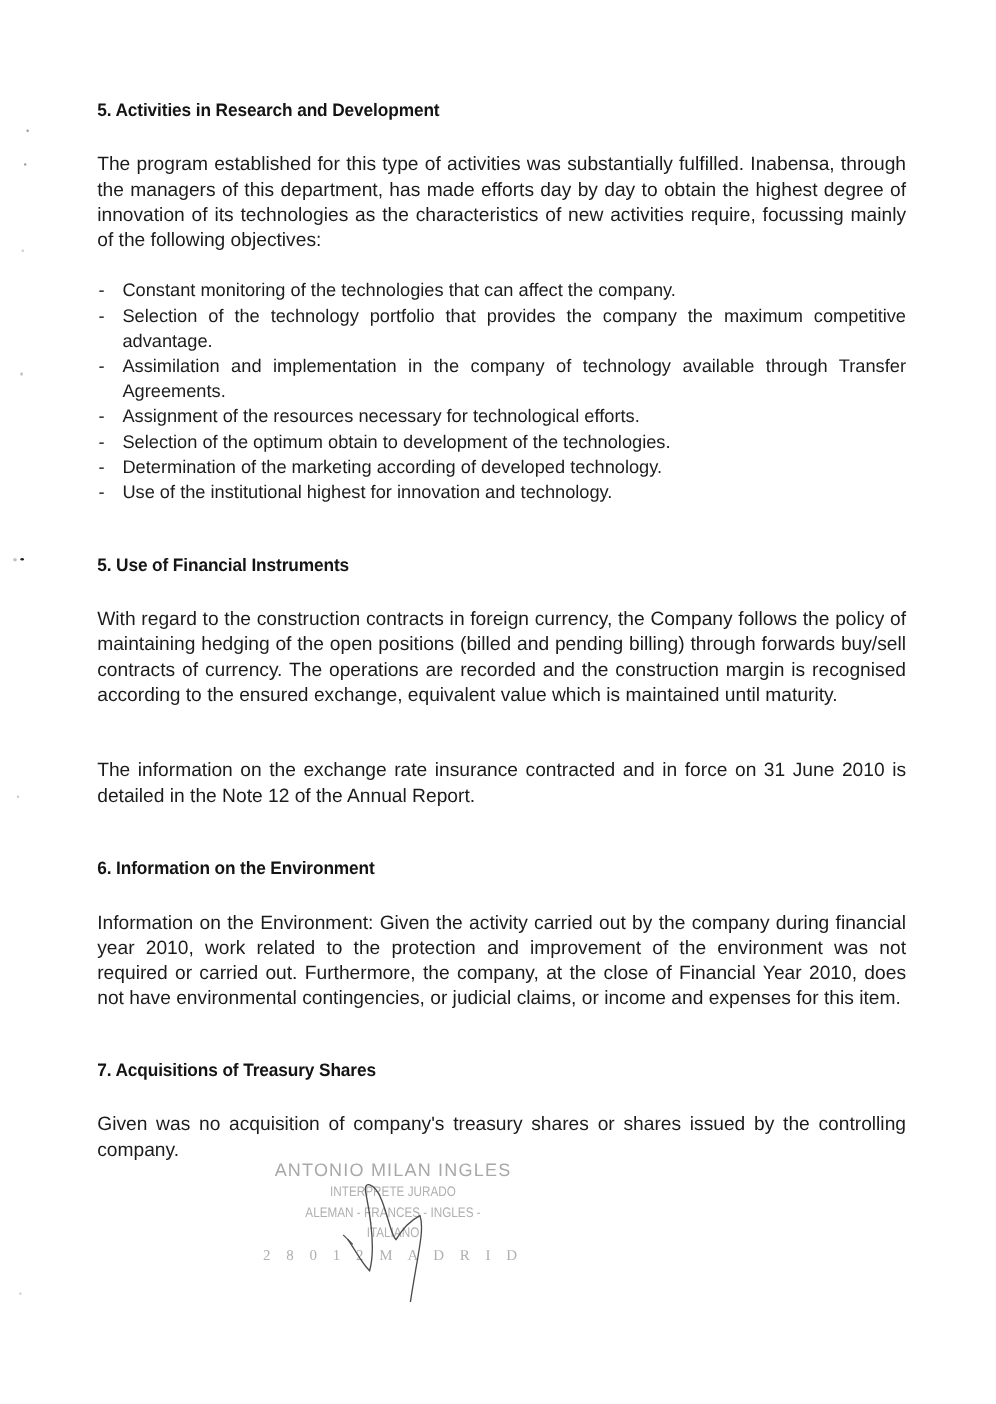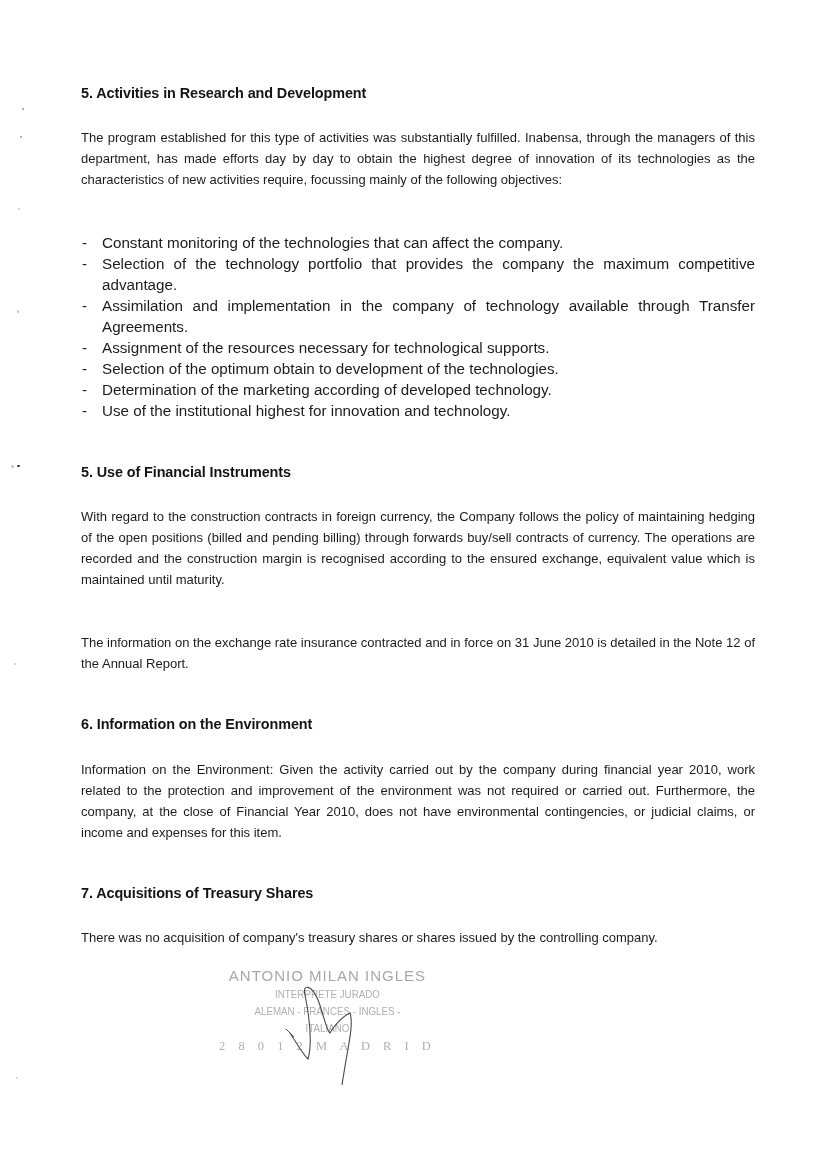--- a/index.html
+++ b/index.html
@@ -29,21 +29,21 @@
     letter-spacing: -0.1px;
     color: #141414;
     white-space: nowrap;
     transform: scaleX(0.96);
     transform-origin: left center;
   }
   .para {
     position: absolute;
     left: 0;
     width: 674px;
-    font-size: 13px;
+    font-size: 16px;
     line-height: 21px;
     text-align: justify;
     text-align-last: left;
     color: #1c1c1c;
   }
   .bullets {
     position: absolute;
     left: 0;
     width: 674px;
     margin: 0;
@@ -113,35 +113,35 @@
 
 <div class="page">
 
   <div class="heading" style="top:84px;">5. Activities in Research and Development</div>
   <div class="para" style="top:127px;">The program established for this type of activities was substantially fulfilled. Inabensa, through the managers of this department, has made efforts day by day to obtain the highest degree of innovation of its technologies as the characteristics of new activities require, focussing mainly of the following objectives:</div>
 
   <ul class="bullets" style="top:232px;">
     <li><span class="dash">-</span><span>Constant monitoring of the technologies that can affect the company.</span></li>
     <li><span class="dash">-</span><span>Selection of the technology portfolio that provides the company the maximum competitive advantage.</span></li>
     <li><span class="dash">-</span><span>Assimilation and implementation in the company of technology available through Transfer Agreements.</span></li>
-    <li><span class="dash">-</span><span>Assignment of the resources necessary for technological supports.</span></li>
+    <li><span class="dash">-</span><span>Assignment of the resources necessary for technological efforts.</span></li>
     <li><span class="dash">-</span><span>Selection of the optimum obtain to development of the technologies.</span></li>
     <li><span class="dash">-</span><span>Determination of the marketing according of developed technology.</span></li>
     <li><span class="dash">-</span><span>Use of the institutional highest for innovation and technology.</span></li>
   </ul>
 
   <div class="heading" style="top:463px;">5.  Use of Financial Instruments</div>
   <div class="para" style="top:506px;">With regard to the construction contracts in foreign currency, the Company follows the policy of maintaining hedging of the open positions (billed and pending billing) through forwards buy/sell contracts of currency. The operations are recorded and the construction margin is recognised according to the ensured exchange, equivalent value which is maintained until maturity.</div>
   <div class="para" style="top:632px;">The information on the exchange rate insurance contracted and in force on 31 June 2010 is detailed in the Note 12 of the Annual Report.</div>
 
   <div class="heading" style="top:715px;">6. Information on the Environment</div>
   <div class="para" style="top:759px;">Information on the Environment: Given the activity carried out by the company during financial year 2010, work related to the protection and improvement of the environment was not required or carried out. Furthermore, the company, at the close of Financial Year 2010, does not have environmental contingencies, or judicial claims, or income and expenses for this item.</div>
 
   <div class="heading" style="top:884px;">7.  Acquisitions of Treasury Shares</div>
-  <div class="para" style="top:927px;">There was no acquisition of company's treasury shares or shares issued by the controlling company.</div>
+  <div class="para" style="top:927px;">Given was no acquisition of company's treasury shares or shares issued by the controlling company.</div>
 </div>
 
 <div class="stamp">
   <div class="l1">ANTONIO MILAN INGLES</div>
   <div class="l2">INTERPRETE JURADO</div>
   <div class="l3">ALEMAN - FRANCES - INGLES - ITALIANO</div>
   <div class="l5">2 8 0 1 2   M A D R I D</div>
 </div>
 
 <svg class="signature" viewBox="0 0 140 110">

